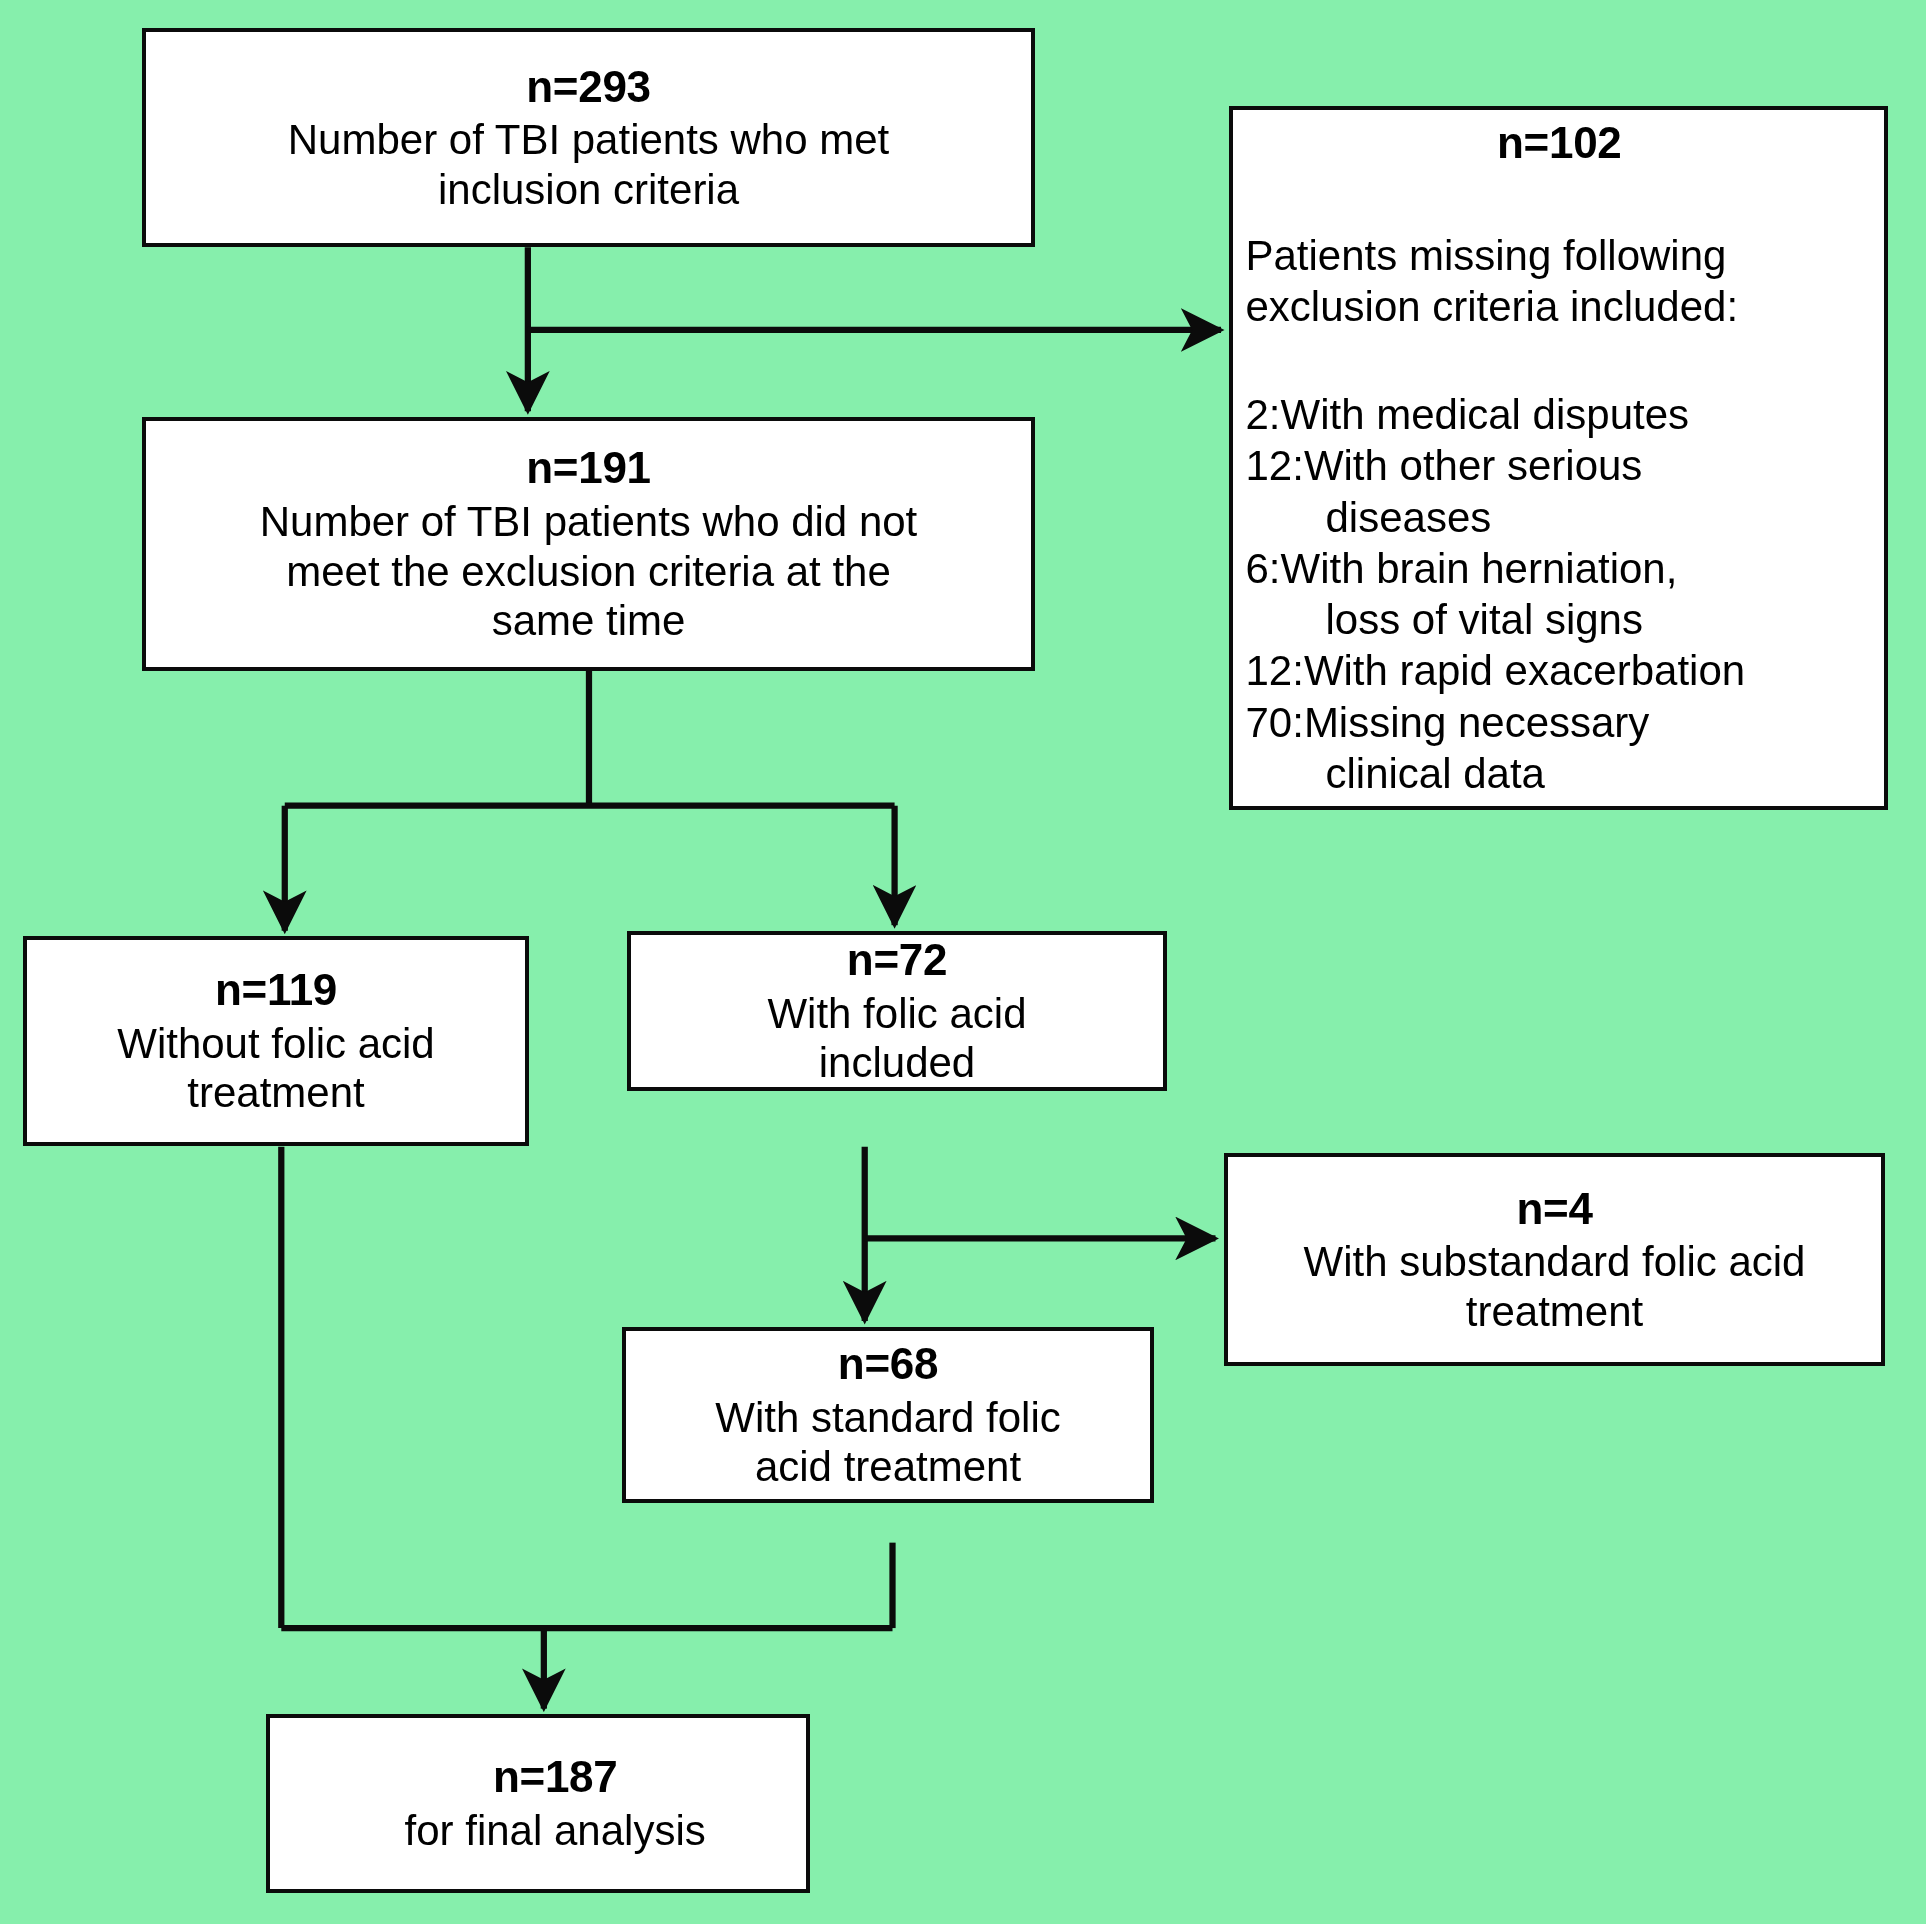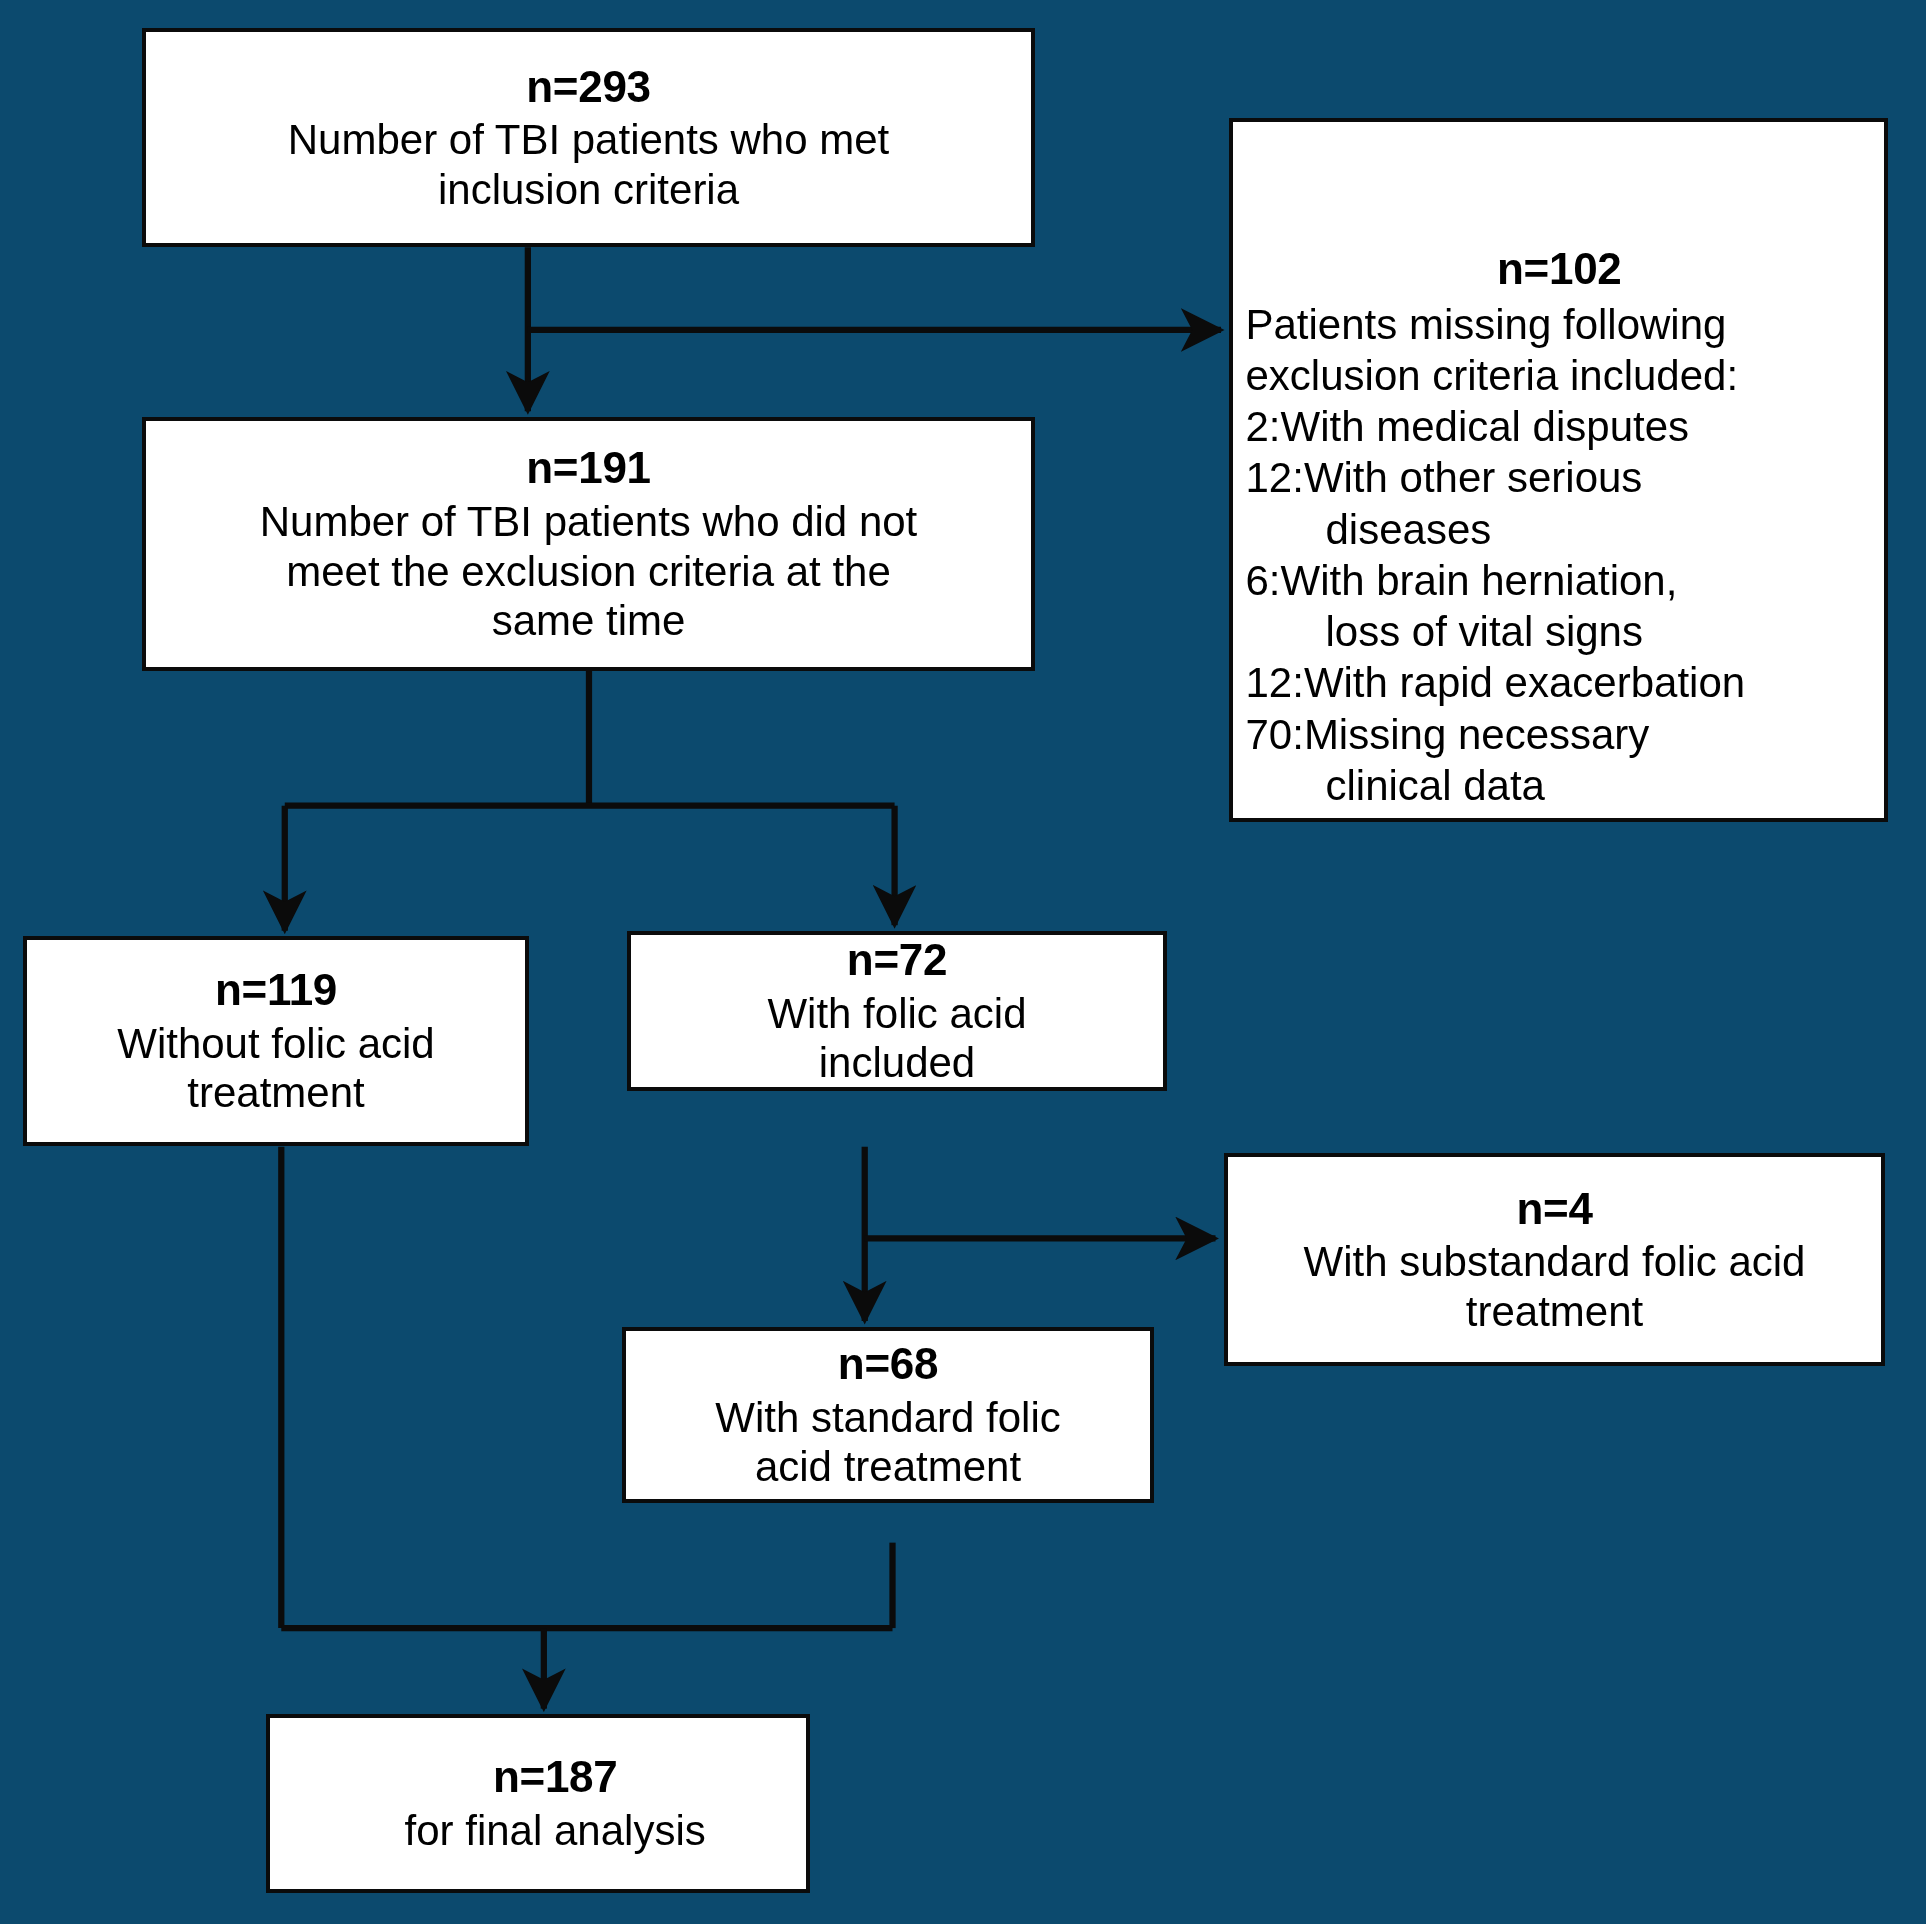--- a/index.html
+++ b/index.html
@@ -8,21 +8,21 @@
     background: #ffffff;
   }
   body {
     font-family: "Liberation Sans", sans-serif;
     color: #000000;
   }
   #flow-root {
     position: relative;
     width: 1926px;
     height: 1924px;
-    background: #0c4a6e;
+    background: #86efac;
     overflow: hidden;
   }
   .flow-svg {
     position: absolute;
     top: 0;
     left: 0;
     width: 1926px;
     height: 1924px;
     pointer-events: none;
   }
@@ -46,23 +46,22 @@
     white-space: nowrap;
   }
   .node .body {
     font-size: 42px;
     font-weight: normal;
     text-align: center;
     white-space: pre-line;
   }
   
   .node.exclusion {
-    justify-content: flex-end;
+    justify-content: space-between;
     padding: 7px 11px 7px 12.5px;
-    margin-top: 12px;
   }
   .node.exclusion .count {
     align-self: center;
     margin-bottom: 4.2px;
   }
   .node.exclusion .lead {
     font-size: 42px;
     text-align: left;
     align-self: stretch;
     white-space: pre-line;

